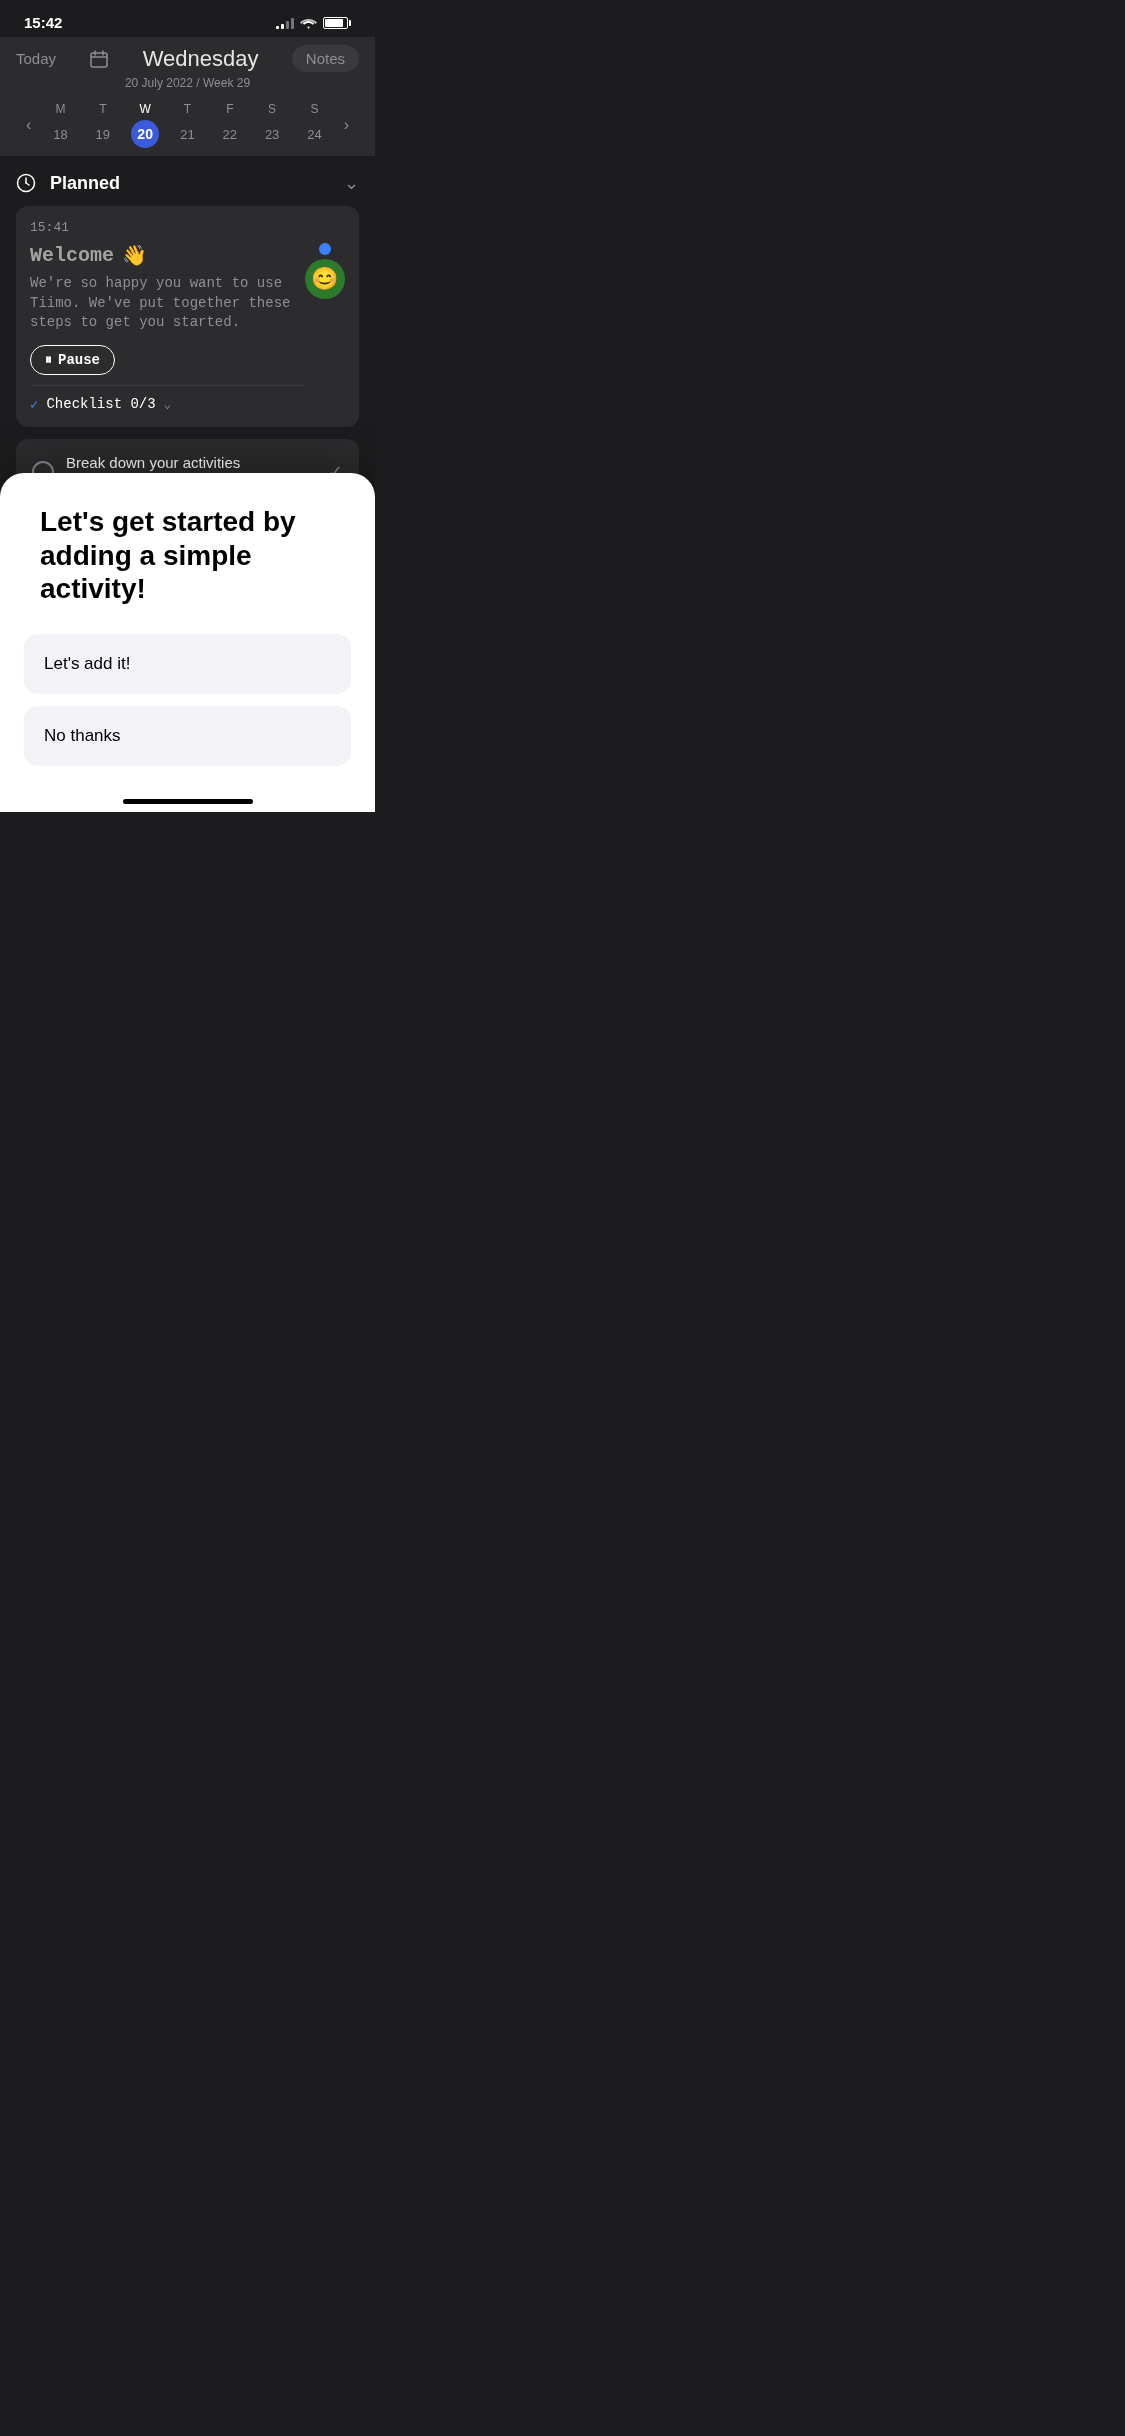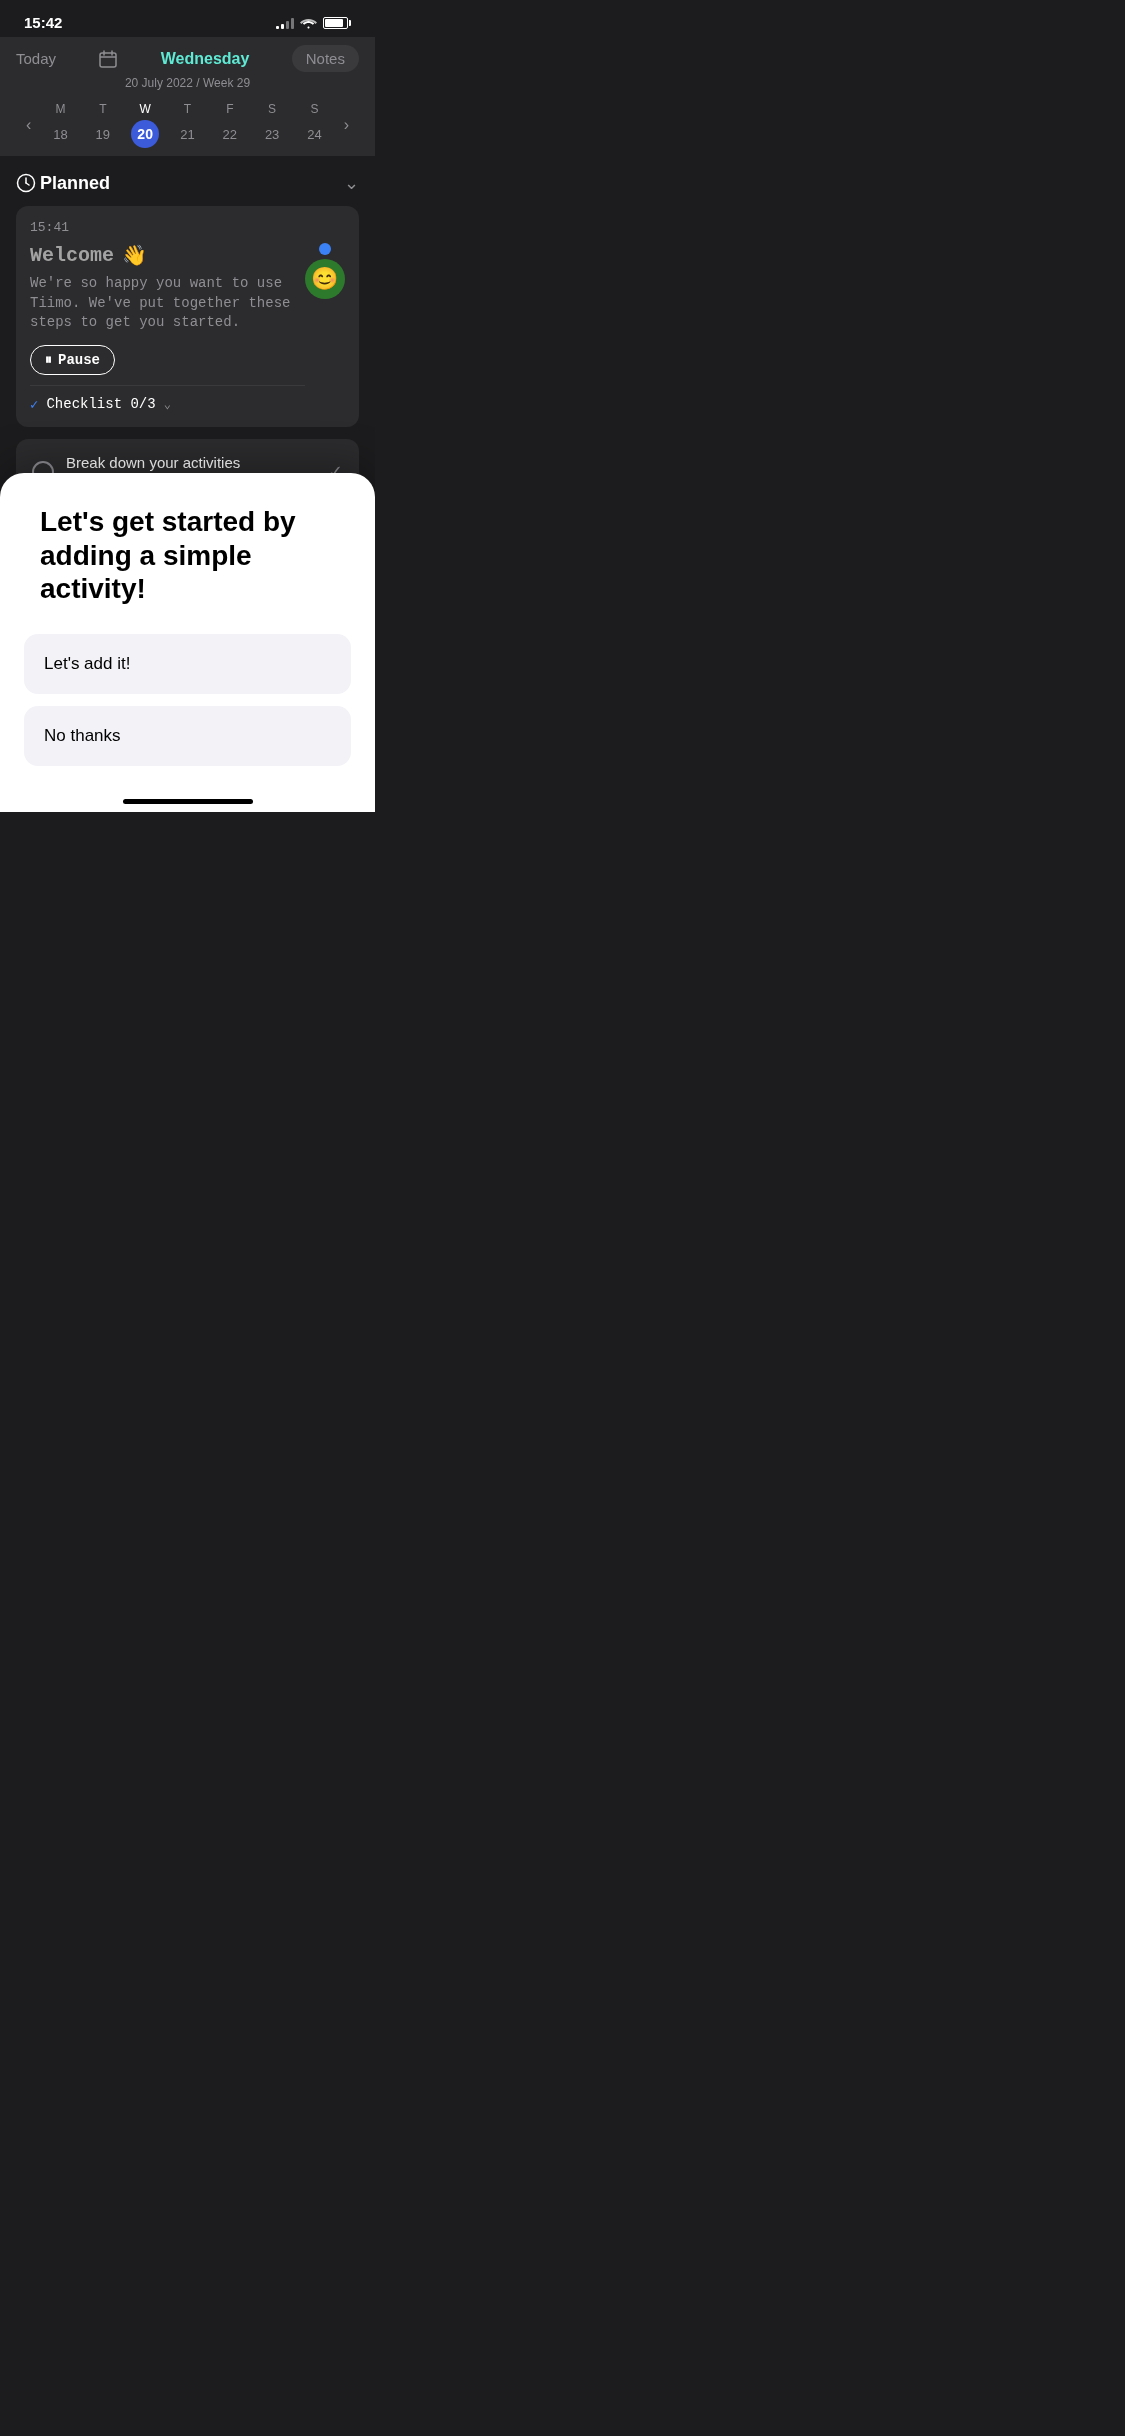--- a/index.html
+++ b/index.html
@@ -84,23 +84,23 @@
     }
     .today-btn {
       font-size: 15px;
       color: #8e8e93;
     }
     .calendar-icon-wrap {
       display: flex;
       align-items: center;
     }
     .header-title {
-      font-size: 16px;
-      font-weight: 700;
-      color: #5eead4;
+      font-size: 22px;
+      font-weight: 400;
+      color: #e5e5e5;
     }
     .notes-btn {
       font-size: 15px;
       color: #8e8e93;
       background: #3a3a3c;
       border-radius: 16px;
       padding: 5px 14px;
     }
     .header-sub {
       text-align: center;
@@ -167,21 +167,21 @@
     
     .planned-header {
       display: flex;
       align-items: center;
       justify-content: space-between;
       margin-bottom: 12px;
     }
     .planned-left {
       display: flex;
       align-items: center;
-      gap: 4px;
+      gap: 14px;
     }
     .clock-icon {
       width: 20px;
       height: 20px;
     }
     .planned-title {
       font-size: 18px;
       font-weight: 700;
       color: #fff;
     }

